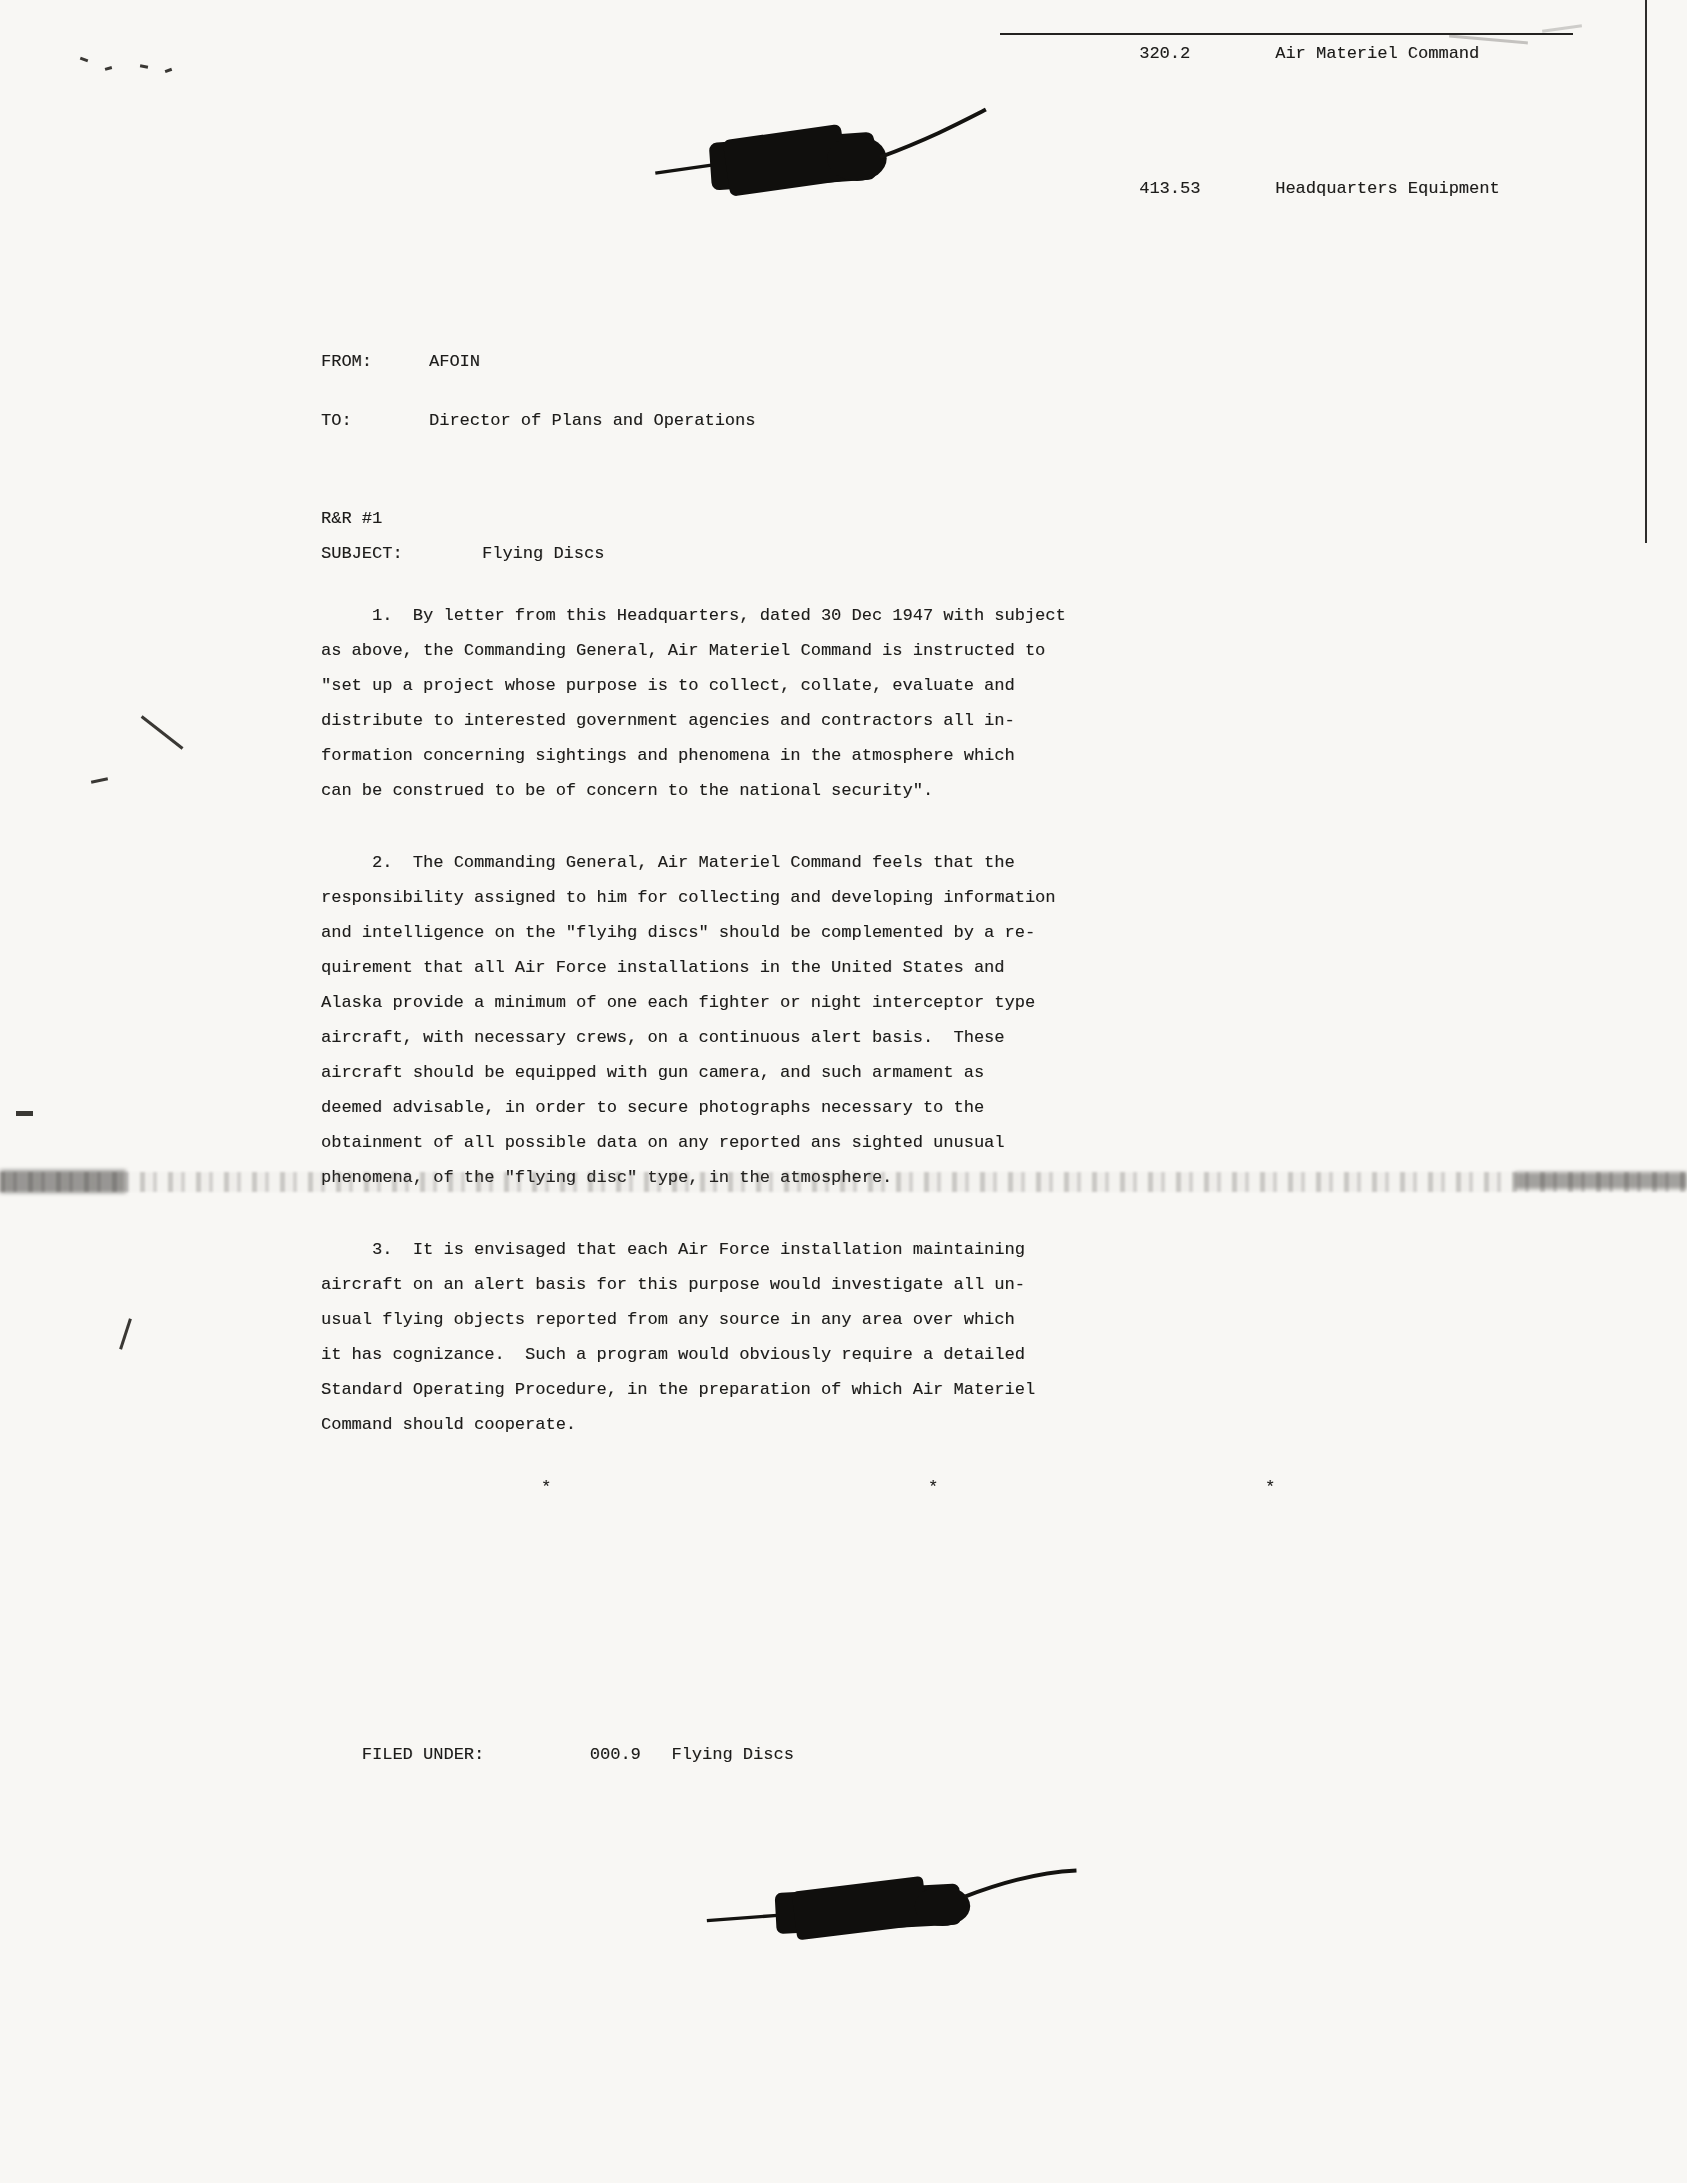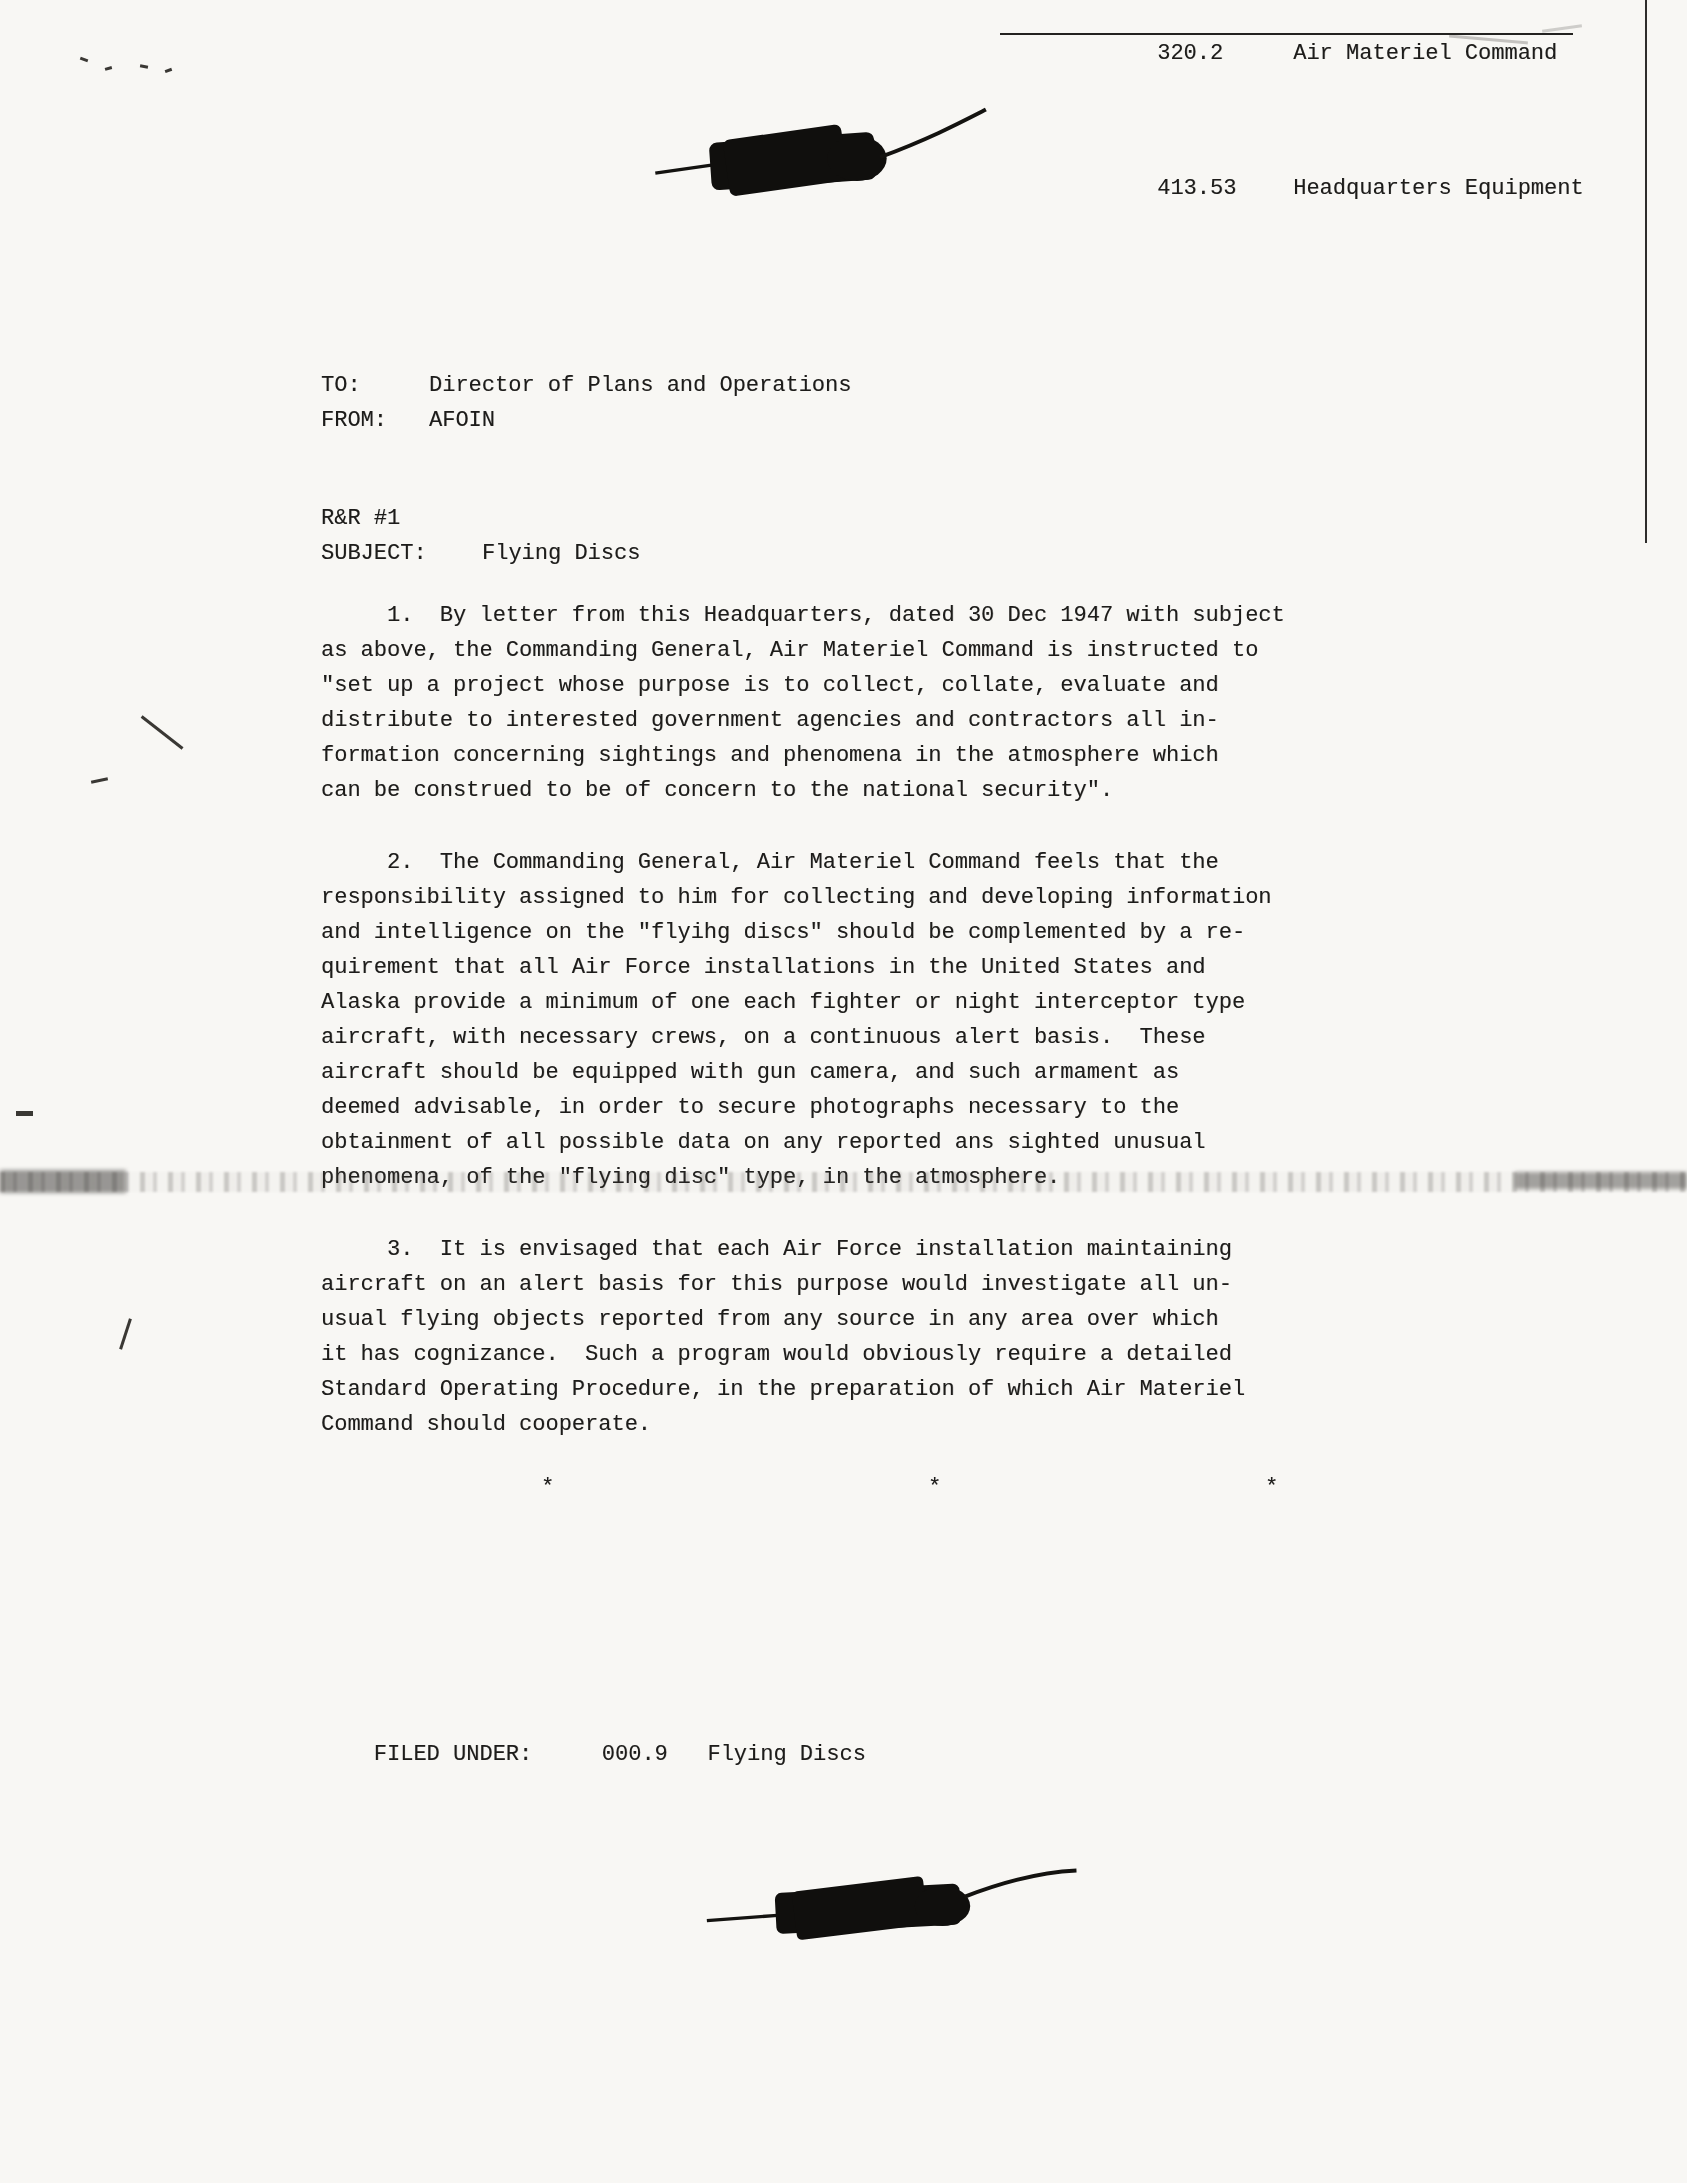--- a/index.html
+++ b/index.html
@@ -2,21 +2,21 @@
 <html style="font-size:10.6px"><head>
 <meta charset="utf-8">
 <style>
   html,body { margin:0; padding:0; background:#d9d9d6; }
   .page {
     position:relative;
     width:1687px; height:2183px;
     background:#f8f7f4;
     overflow:hidden;
     font-family:"Liberation Mono","DejaVu Sans Mono",monospace;
-    font-size:22px; line-height:35px;
+    font-size:17px; line-height:35px;
     color:#1d1c1a;
     text-shadow:0.4px 0.4px 0.6px rgba(25,25,25,0.35);
   }
   .prewrap { white-space:pre-wrap; }
 
   
   .header-refs { position:absolute; left:1078px; top:1.3px; }
   .ref-row { white-space:pre; }
   .ref-row .ref-num { display:inline-block; width:136px; }
   .ref-row-1 { margin-bottom:30px; }
@@ -101,25 +101,25 @@
     <svg width="357" height="119" viewBox="0 0 540 180" xmlns="http://www.w3.org/2000/svg">
       <path d="M5,112 L90,100" stroke="#141310" stroke-width="5" fill="none"></path>
       <rect x="88" y="58" width="250" height="72" rx="12" fill="#100f0d" transform="rotate(-4 213 94)"></rect>
       <rect x="112" y="50" width="180" height="86" rx="10" fill="#100f0d" transform="rotate(-8 200 94)"></rect>
       <ellipse cx="310" cy="90" rx="45" ry="34" fill="#100f0d"></ellipse>
       <path d="M345,88 C420,60 462,38 505,16" stroke="#141310" stroke-width="6" fill="none"></path>
     </svg>
   </div>
 
   <div class="from-block">
+    <div class="addr-row">
+      <span class="addr-label">FROM:</span><span>AFOIN</span>
+    </div>
     <div class="addr-row to-row">
       <span class="addr-label">TO:</span><span>Director of Plans and Operations</span>
-    </div>
-    <div class="addr-row">
-      <span class="addr-label">FROM:</span><span>AFOIN</span>
     </div>
   </div>
 
   <div class="subject-block">
     <div>R&amp;R #1</div>
     <div class="subject-row">
       <span class="subject-label">SUBJECT:</span><span>Flying Discs</span>
     </div>
   </div>
 

